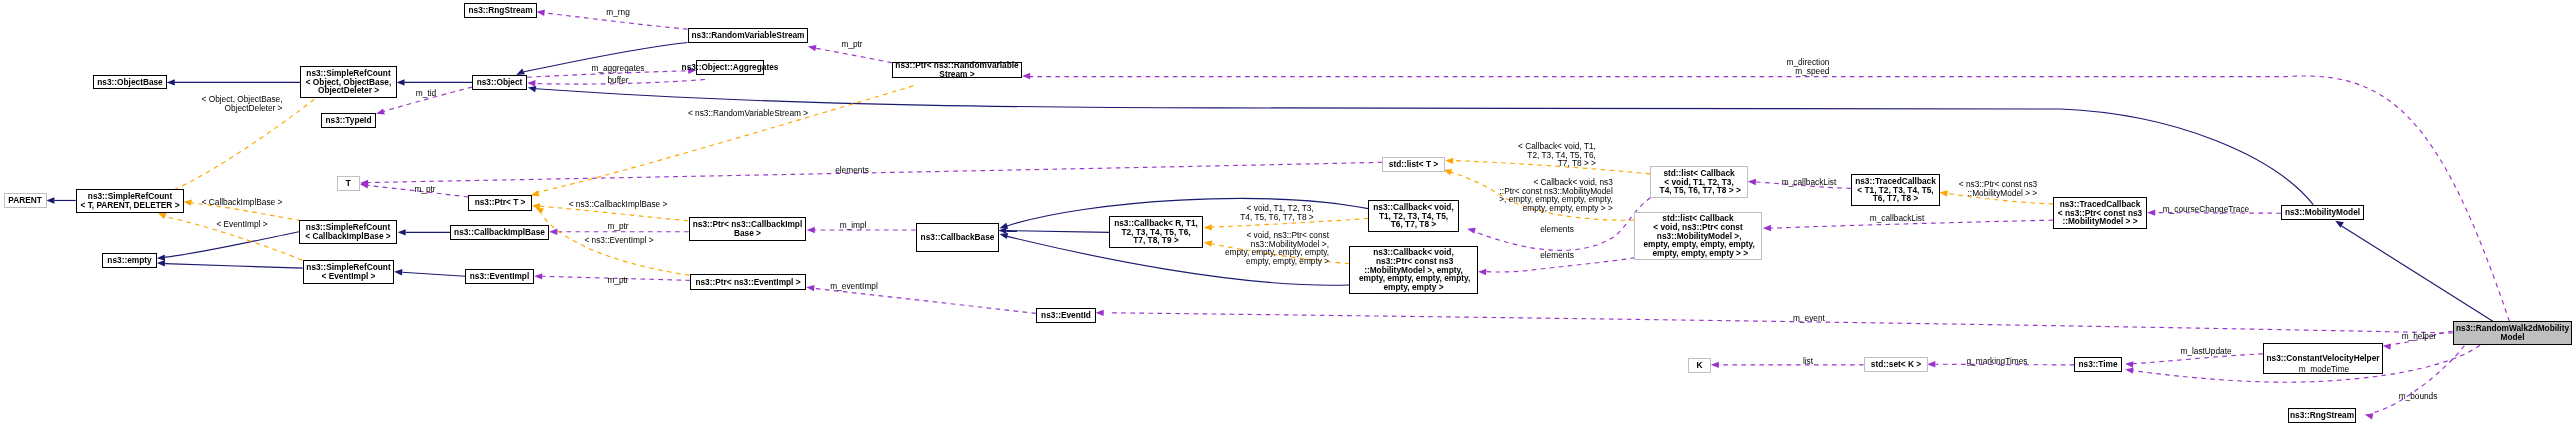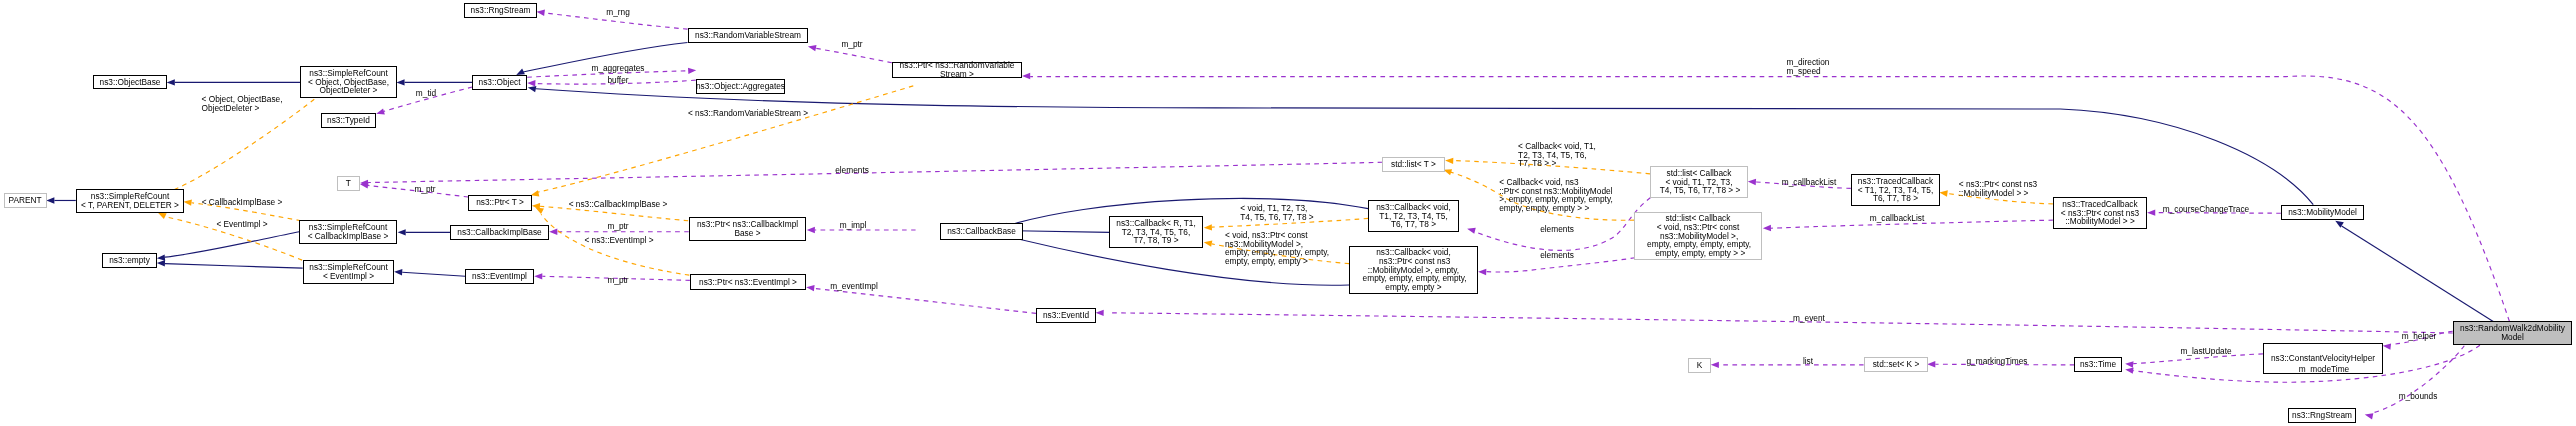--- a/index.html
+++ b/index.html
@@ -2,24 +2,24 @@
 <html style="font-size:9.3px"><head>
 <meta charset="utf-8">
 <title>Collaboration diagram</title>
 <style>
   html,body{margin:0;padding:0;background:#fff;}
   #diagram{position:relative;width:2576px;height:427px;background:#fff;overflow:hidden;
            font-family:"Liberation Sans",sans-serif;font-size:8.3px;color:#000;}
   svg.edges{position:absolute;left:0;top:0;width:2576px;height:427px;overflow:visible;}
   .node{position:absolute;box-sizing:border-box;background:#fff;border:0.8px solid #000;
         display:flex;align-items:center;justify-content:center;text-align:center;
-        line-height:8.7px;white-space:pre;z-index:2;}
+        line-height:8.7px;white-space:pre;z-index:2;font-weight:bold;}
   .node.tmpl{border-color:#bfbfbf;}
   .node.cur{background:#bfbfbf;}
-  .elabel{position:absolute;white-space:pre;text-align:left;line-height:8.7px;
+  .elabel{position:absolute;white-space:pre;text-align:right;line-height:8.7px;
           transform:translateX(-50%);z-index:3;}
 </style>
 </head>
 <body>
 
 <div id="diagram">
   <svg class="edges" viewBox="0 0 4451 737">
     <path d="M 519,142 L 302,142" fill="none" stroke="#191970" stroke-width="2"></path>
     <polygon points="288.0,142.0 302.0,136.5 302.0,147.5" fill="#191970"></polygon>
     <path d="M 816,142 L 699,142" fill="none" stroke="#191970" stroke-width="2"></path>
@@ -117,40 +117,40 @@
     <path d="M 3547,352 C 3480,350 3400,339 3365,334" fill="none" stroke="#ffa500" stroke-width="2" stroke-dasharray="8,7.6"></path>
     <polygon points="3351.0,332.0 3365.6,328.5 3364.1,339.4" fill="#ffa500"></polygon>
   </svg>
   <div class="node" style="left:464px;top:2.9px;width:73px;height:15px"><span>ns3::RngStream</span></div>
   <div class="node" style="left:688px;top:28px;width:120px;height:15px"><span>ns3::RandomVariableStream</span></div>
   <div class="node" style="left:93px;top:75px;width:74px;height:14px"><span>ns3::ObjectBase</span></div>
   <div class="node" style="left:300px;top:66px;width:97px;height:32px"><span>ns3::SimpleRefCount
 &lt; Object, ObjectBase,
 ObjectDeleter &gt;</span></div>
   <div class="node" style="left:472px;top:75px;width:55px;height:15px"><span>ns3::Object</span></div>
-  <div class="node" style="left:696px;top:79px;width:89px;height:15px"><span>ns3::Object::Aggregates</span></div>
+  <div class="node" style="left:696px;top:60px;width:68px;height:15px"><span>ns3::Object::Aggregates</span></div>
   <div class="node" style="left:892px;top:62px;width:130px;height:16px"><span>ns3::Ptr&lt; ns3::RandomVariable
 Stream &gt;</span></div>
   <div class="node" style="left:321px;top:113px;width:55px;height:15px"><span>ns3::TypeId</span></div>
   <div class="node tmpl" style="left:3.5px;top:193px;width:43px;height:15px"><span>PARENT</span></div>
   <div class="node" style="left:76px;top:189px;width:108px;height:24px"><span>ns3::SimpleRefCount
 &lt; T, PARENT, DELETER &gt;</span></div>
   <div class="node tmpl" style="left:337px;top:176px;width:22.6px;height:15px"><span>T</span></div>
   <div class="node" style="left:468px;top:195px;width:64px;height:15.6px"><span>ns3::Ptr&lt; T &gt;</span></div>
   <div class="node" style="left:299px;top:220px;width:98px;height:24px"><span>ns3::SimpleRefCount
 &lt; CallbackImplBase &gt;</span></div>
   <div class="node" style="left:450px;top:225px;width:99px;height:15px"><span>ns3::CallbackImplBase</span></div>
   <div class="node" style="left:102px;top:253px;width:55px;height:15px"><span>ns3::empty</span></div>
   <div class="node" style="left:303px;top:260px;width:91px;height:24px"><span>ns3::SimpleRefCount
 &lt; EventImpl &gt;</span></div>
   <div class="node" style="left:465px;top:269px;width:69px;height:15px"><span>ns3::EventImpl</span></div>
   <div class="node" style="left:689px;top:217px;width:117px;height:24px"><span>ns3::Ptr&lt; ns3::CallbackImpl
 Base &gt;</span></div>
   <div class="node" style="left:690px;top:274px;width:116px;height:16px"><span>ns3::Ptr&lt; ns3::EventImpl &gt;</span></div>
-  <div class="node" style="left:940px;top:223px;width:83px;height:17px"><span>ns3::CallbackBase</span></div>
+  <div class="node" style="left:916px;top:223px;width:83px;height:29px"><span>ns3::CallbackBase</span></div>
   <div class="node" style="left:1109px;top:216px;width:94px;height:32px"><span>ns3::Callback&lt; R, T1,
 T2, T3, T4, T5, T6,
 T7, T8, T9 &gt;</span></div>
   <div class="node" style="left:1036px;top:308px;width:60px;height:15px"><span>ns3::EventId</span></div>
   <div class="node tmpl" style="left:1382px;top:157px;width:63px;height:15px"><span>std::list&lt; T &gt;</span></div>
   <div class="node" style="left:1368px;top:200px;width:91px;height:32px"><span>ns3::Callback&lt; void,
 T1, T2, T3, T4, T5,
 T6, T7, T8 &gt;</span></div>
   <div class="node" style="left:1349px;top:246px;width:129px;height:48px"><span>ns3::Callback&lt; void,
  ns3::Ptr&lt; const ns3

